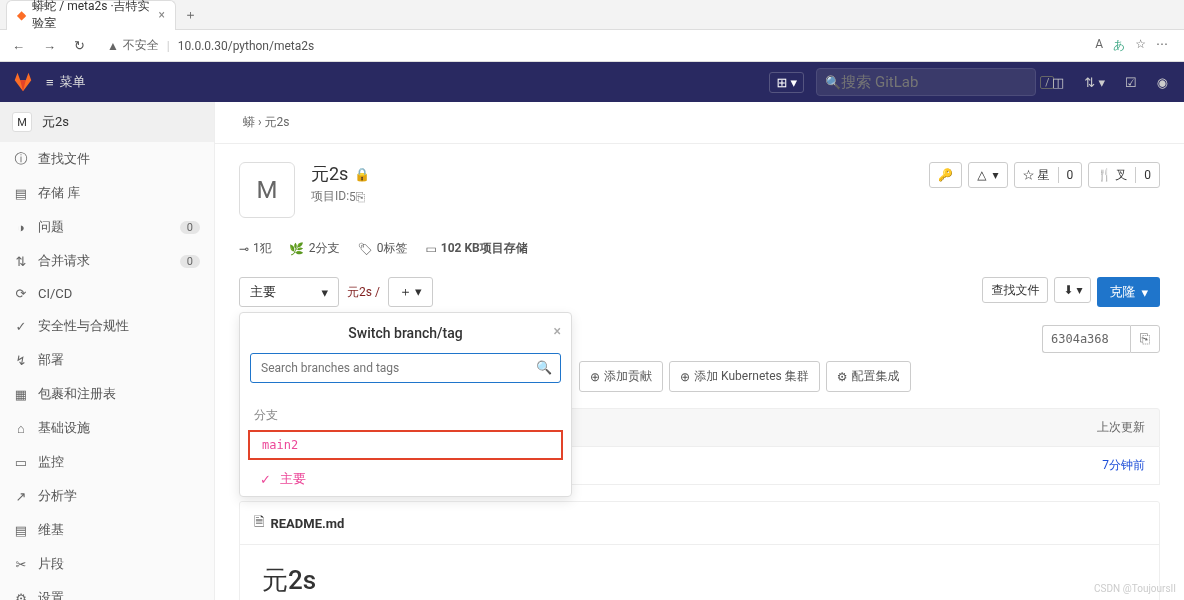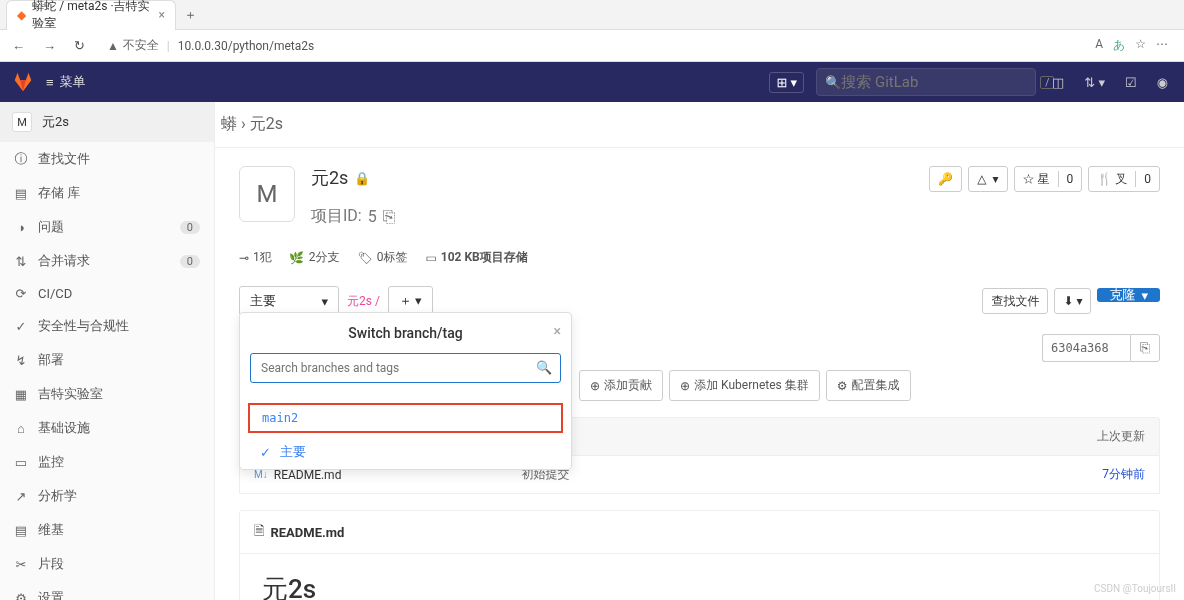--- a/index.html
+++ b/index.html
@@ -25,44 +25,44 @@
 .search-wrap input{background:transparent;border:none;color:#ccc;flex:1;font-size:15px;outline:none}
 .search-shortcut{border:1px solid #666;padding:0 4px;border-radius:2px;font-size:10px}
 .main-wrap{display:flex;height:calc(100vh - 102px)}
 .sidebar{width:215px;background:#fafafa;border-right:1px solid #eee;overflow-y:auto}
 .project-tile{display:flex;align-items:center;gap:10px;padding:10px 12px;background:#f0f0f0}
 .project-tile .avatar-sm{width:20px;height:20px;background:#fff;border:1px solid #ddd;border-radius:3px;display:flex;align-items:center;justify-content:center;font-size:11px}
 .nav-item{display:flex;align-items:center;gap:10px;padding:8px 14px;color:#555;font-size:13px;cursor:pointer}
 .nav-icon{width:14px;text-align:center;color:#666}
 .nav-badge{margin-left:auto;background:#e5e5e5;color:#666;border-radius:9px;padding:0 7px;font-size:11px}
 .content{flex:1;overflow-y:auto;padding:0 0 40px 0;position:relative}
-.breadcrumb{padding:12px 6px;font-size:16px;color:#666;border-bottom:1px solid #eee}
+.breadcrumb{padding:12px 28px;font-size:12px;color:#666;border-bottom:1px solid #eee}
 .breadcrumb a{color:#666}
 .project-header{display:flex;align-items:flex-start;padding:18px 24px;gap:16px}
 .avatar-lg{width:56px;height:56px;background:#fff;border:1px solid #ddd;border-radius:6px;display:flex;align-items:center;justify-content:center;font-size:24px;color:#666}
 .proj-title{display:flex;align-items:center;gap:6px;font-size:18px}
-.proj-meta{color:#777;font-size:16px;display:flex;align-items:center;gap:6px;margin-top:16px}
+.proj-meta{color:#777;font-size:12px;display:flex;align-items:center;margin-top:2px}
 .header-actions{margin-left:auto;display:flex;gap:6px}
 .btn-outline{border:1px solid #ccc;background:#fff;border-radius:3px;height:26px;padding:0 8px;display:flex;align-items:center;gap:6px;font-size:12px;color:#333}
 .btn-outline .sep{border-left:1px solid #ccc;height:16px;margin:0 2px}
 .stats-row{padding:4px 24px 12px;display:flex;gap:18px;font-size:12px;color:#555}
 .stat{display:flex;align-items:center;gap:4px}
 .controls-row{padding:8px 24px;display:flex;gap:8px;align-items:center}
 .dropdown-btn{border:1px solid #ccc;background:#fff;border-radius:3px;height:30px;padding:0 10px;display:flex;align-items:center;gap:8px;font-size:13px;min-width:100px;justify-content:space-between}
-.crumb-link{color:#ec4899;font-size:12px}
-.btn-primary{background:#1f75cb;color:#fff;border:none;border-radius:3px;height:14px;padding:0 12px;display:flex;align-items:center;gap:6px;font-size:13px}
+.crumb-link{color:#7f1d1d;font-size:12px}
+.btn-primary{background:#1f75cb;color:#fff;border:none;border-radius:3px;height:30px;padding:0 12px;display:flex;align-items:center;gap:6px;font-size:13px}
 .right-controls{margin-left:auto;display:flex;gap:6px}
 .dropdown-panel{position:absolute;left:24px;top:210px;width:333px;background:#fff;border:1px solid #ddd;border-radius:4px;box-shadow:0 4px 12px rgba(0,0,0,.1);z-index:10}
 .dd-header{padding:12px;text-align:center;font-size:14px;font-weight:500;color:#333;position:relative}
 .dd-close{position:absolute;right:10px;top:10px;color:#aaa;cursor:pointer}
 .dd-search{margin:0 10px 20px;position:relative}
 .dd-search input{width:100%;height:30px;border:1px solid #1f75cb;border-radius:3px;padding:0 28px 0 10px;font-size:12px;outline:none}
 .dd-search .search-icon{position:absolute;right:8px;top:7px;color:#888}
 .dd-section{padding:4px 14px;font-size:12px;color:#888}
-.dd-item{padding:8px 20px;font-size:13px;color:#3b82f6;cursor:pointer;display:flex;align-items:center;gap:8px}
+.dd-item{padding:8px 20px;font-size:13px;color:#ec4899;cursor:pointer;display:flex;align-items:center;gap:8px}
 .dd-item.highlight{border:2px solid #e24329;margin:2px 8px;padding:6px 12px;font-family:monospace;font-size:12px}
 .dd-item .check{width:12px}
 .hash-box{margin:10px 24px 0 auto;display:flex;align-items:flex-end;width:fit-content}
 .hash-box input{border:1px solid #ccc;border-right:none;border-radius:3px 0 0 3px;height:28px;padding:0 8px;font-family:monospace;font-size:12px;width:88px;color:#666}
 .hash-box .copy{border:1px solid #ccc;border-radius:0 3px 3px 0;height:28px;width:30px;display:flex;align-items:center;justify-content:center;color:#666}
 .action-pills{padding:8px 24px;display:flex;gap:6px;margin-left:340px}
 .pill{border:1px solid #ccc;border-radius:3px;padding:6px 10px;font-size:12px;display:flex;align-items:center;gap:4px;color:#555}
 .table-head{margin:8px 24px 0;background:#f7f7f7;border:1px solid #eee;border-radius:3px 3px 0 0;display:flex;padding:10px 14px;font-size:12px;color:#666}
 .table-head .col-update{margin-left:auto}
 .table-row{margin:0 24px;border:1px solid #eee;border-top:none;display:flex;padding:10px 14px;font-size:12px;align-items:center}
@@ -155,21 +155,21 @@
     <div class="nav-item">
         <span class="nav-icon">✓</span>
         <span>安全性与合规性</span>
       </div>
     <div class="nav-item">
         <span class="nav-icon">↯</span>
         <span>部署</span>
       </div>
     <div class="nav-item">
         <span class="nav-icon">▦</span>
-        <span>吉特实验室</span>
+        <span>包裹和注册表</span>
       </div>
     <div class="nav-item">
         <span class="nav-icon">⌂</span>
         <span>基础设施</span>
       </div>
     <div class="nav-item">
         <span class="nav-icon">▭</span>
         <span>监控</span>
       </div>
     <div class="nav-item">
@@ -249,20 +249,21 @@
 
     <div class="dropdown-panel">
       <div class="dd-header">
         <span>Switch branch/tag</span>
         <span class="dd-close">×</span>
       </div>
       <div class="dd-search">
         <input placeholder="Search branches and tags" style="">
         <span class="search-icon">🔍</span>
       </div>
+      <div class="dd-section">分支</div>
       <div class="dd-item highlight">main2</div>
       <div class="dd-item">
           <span class="check">✓</span>
           <span>主要</span>
         </div>
     </div>
 
     <div class="hash-box">
       <input readonly="" value="6304a368" style="">
       <div class="copy">⎘</div>

